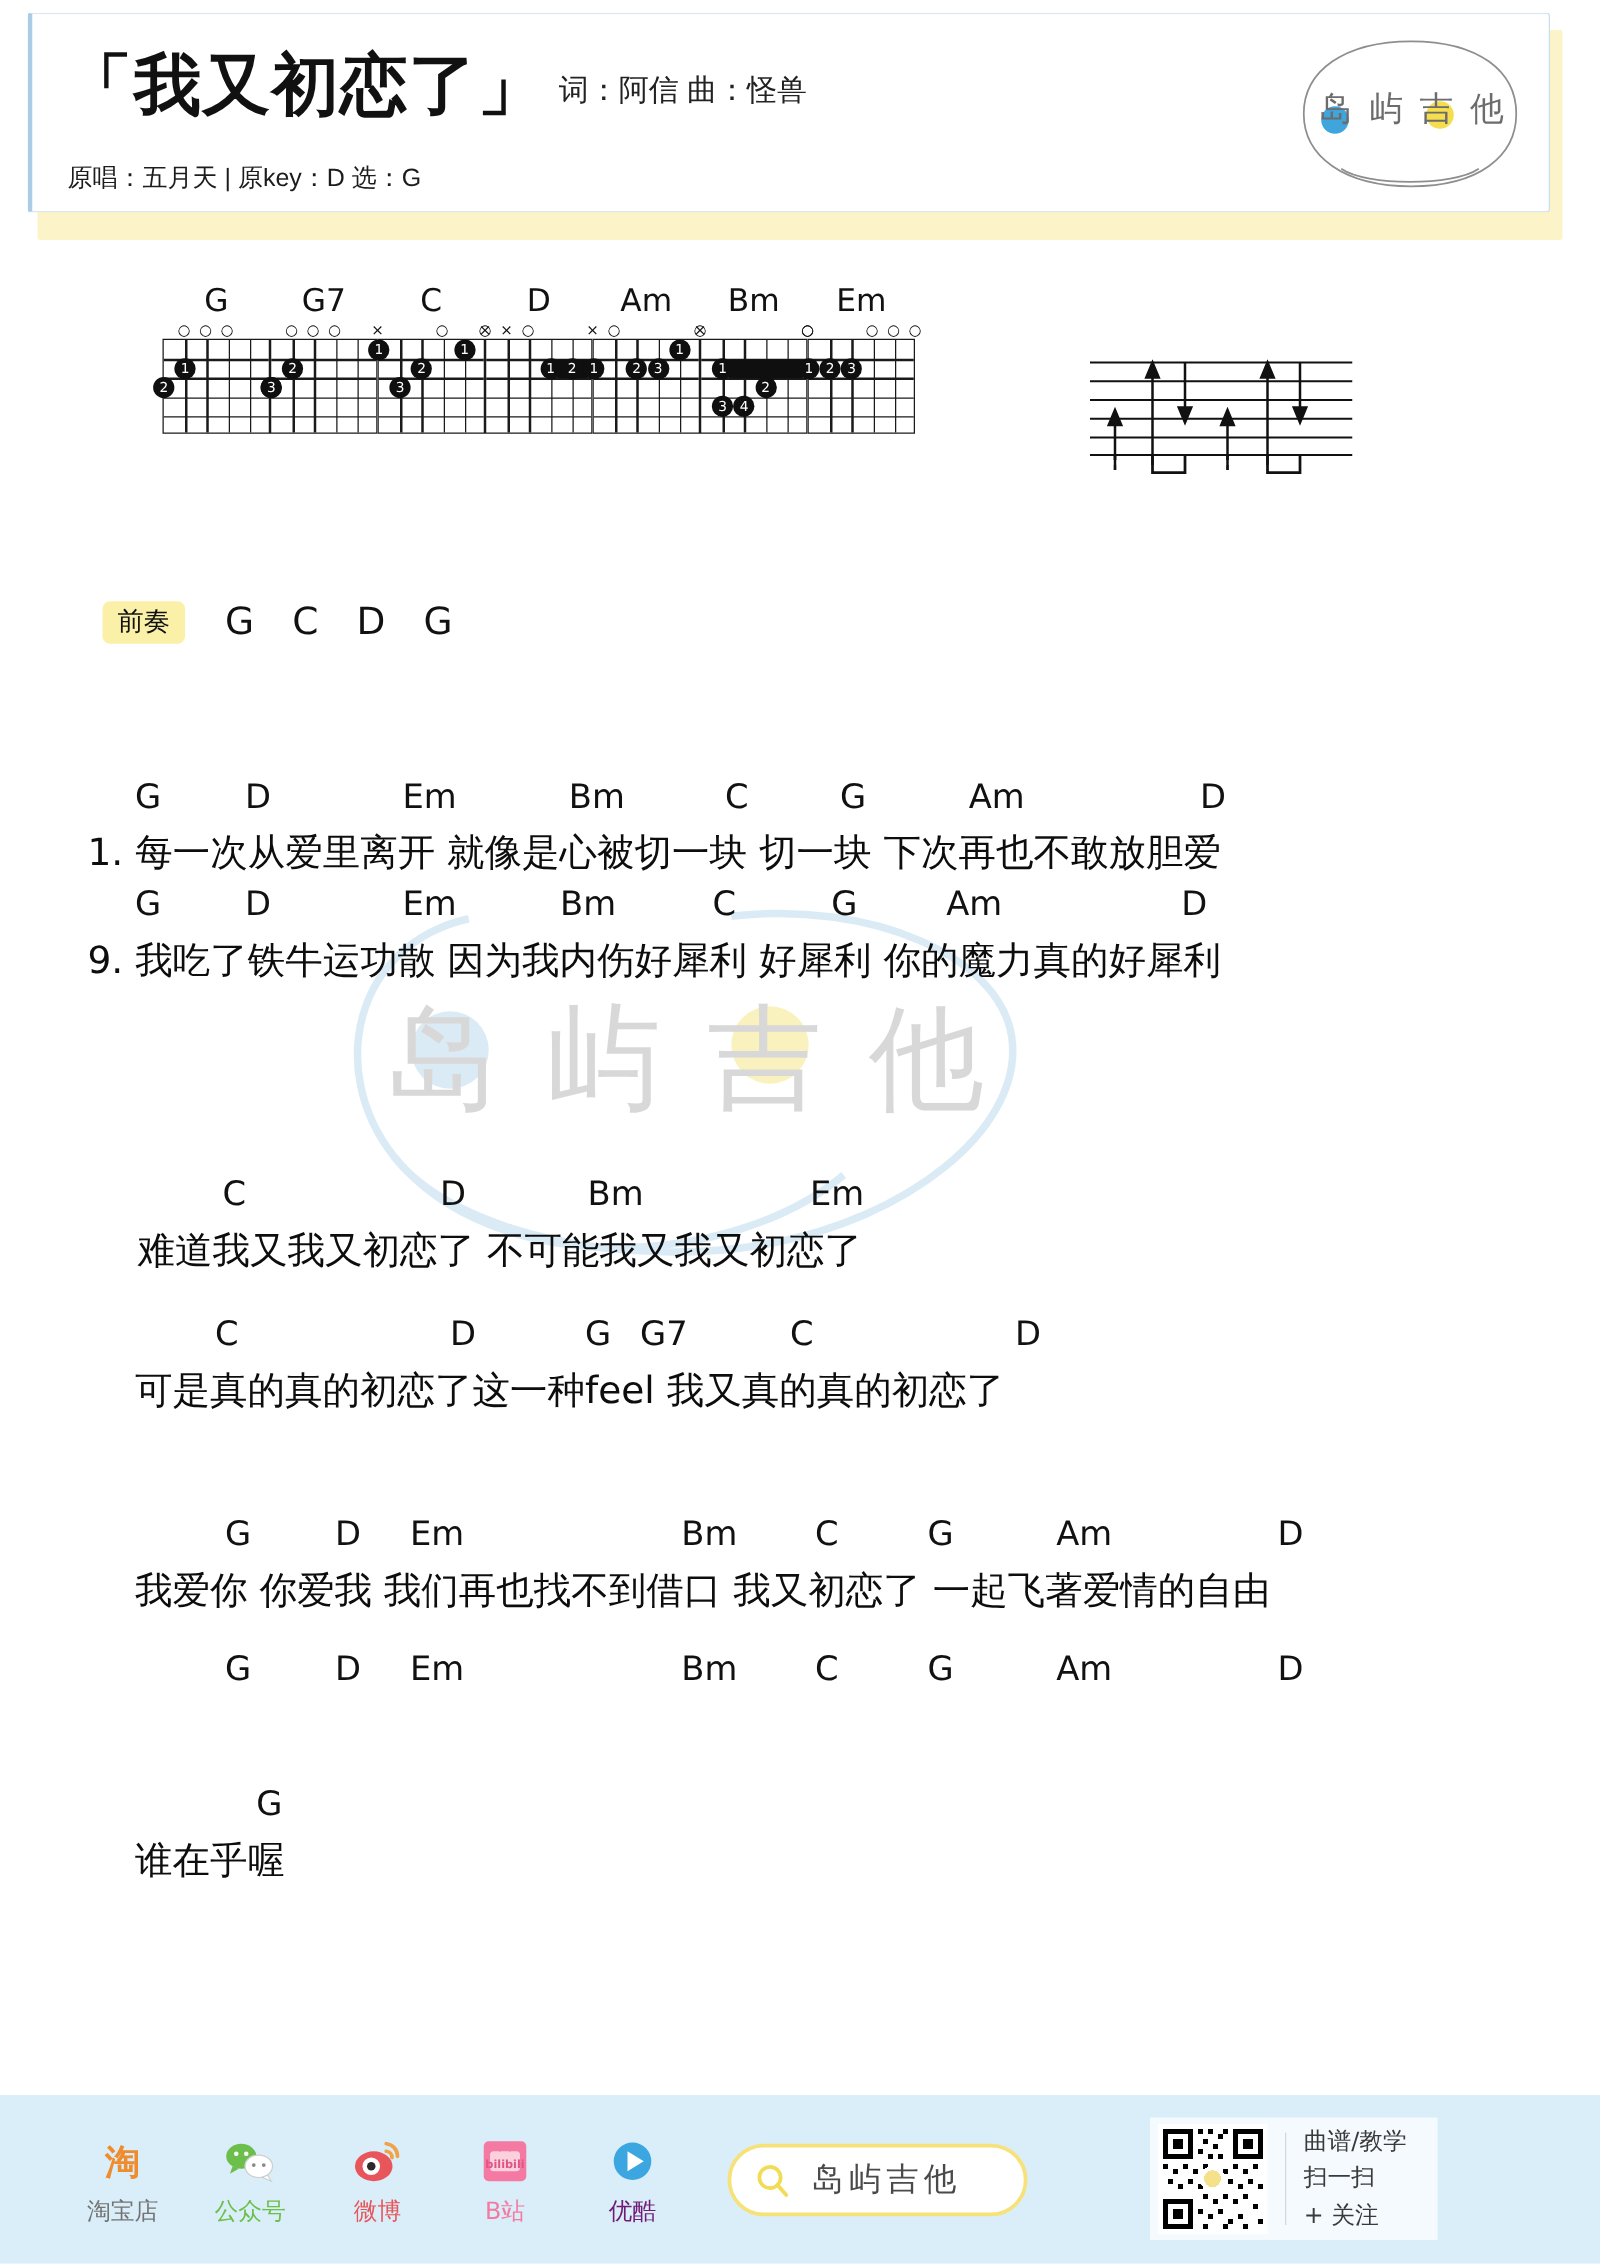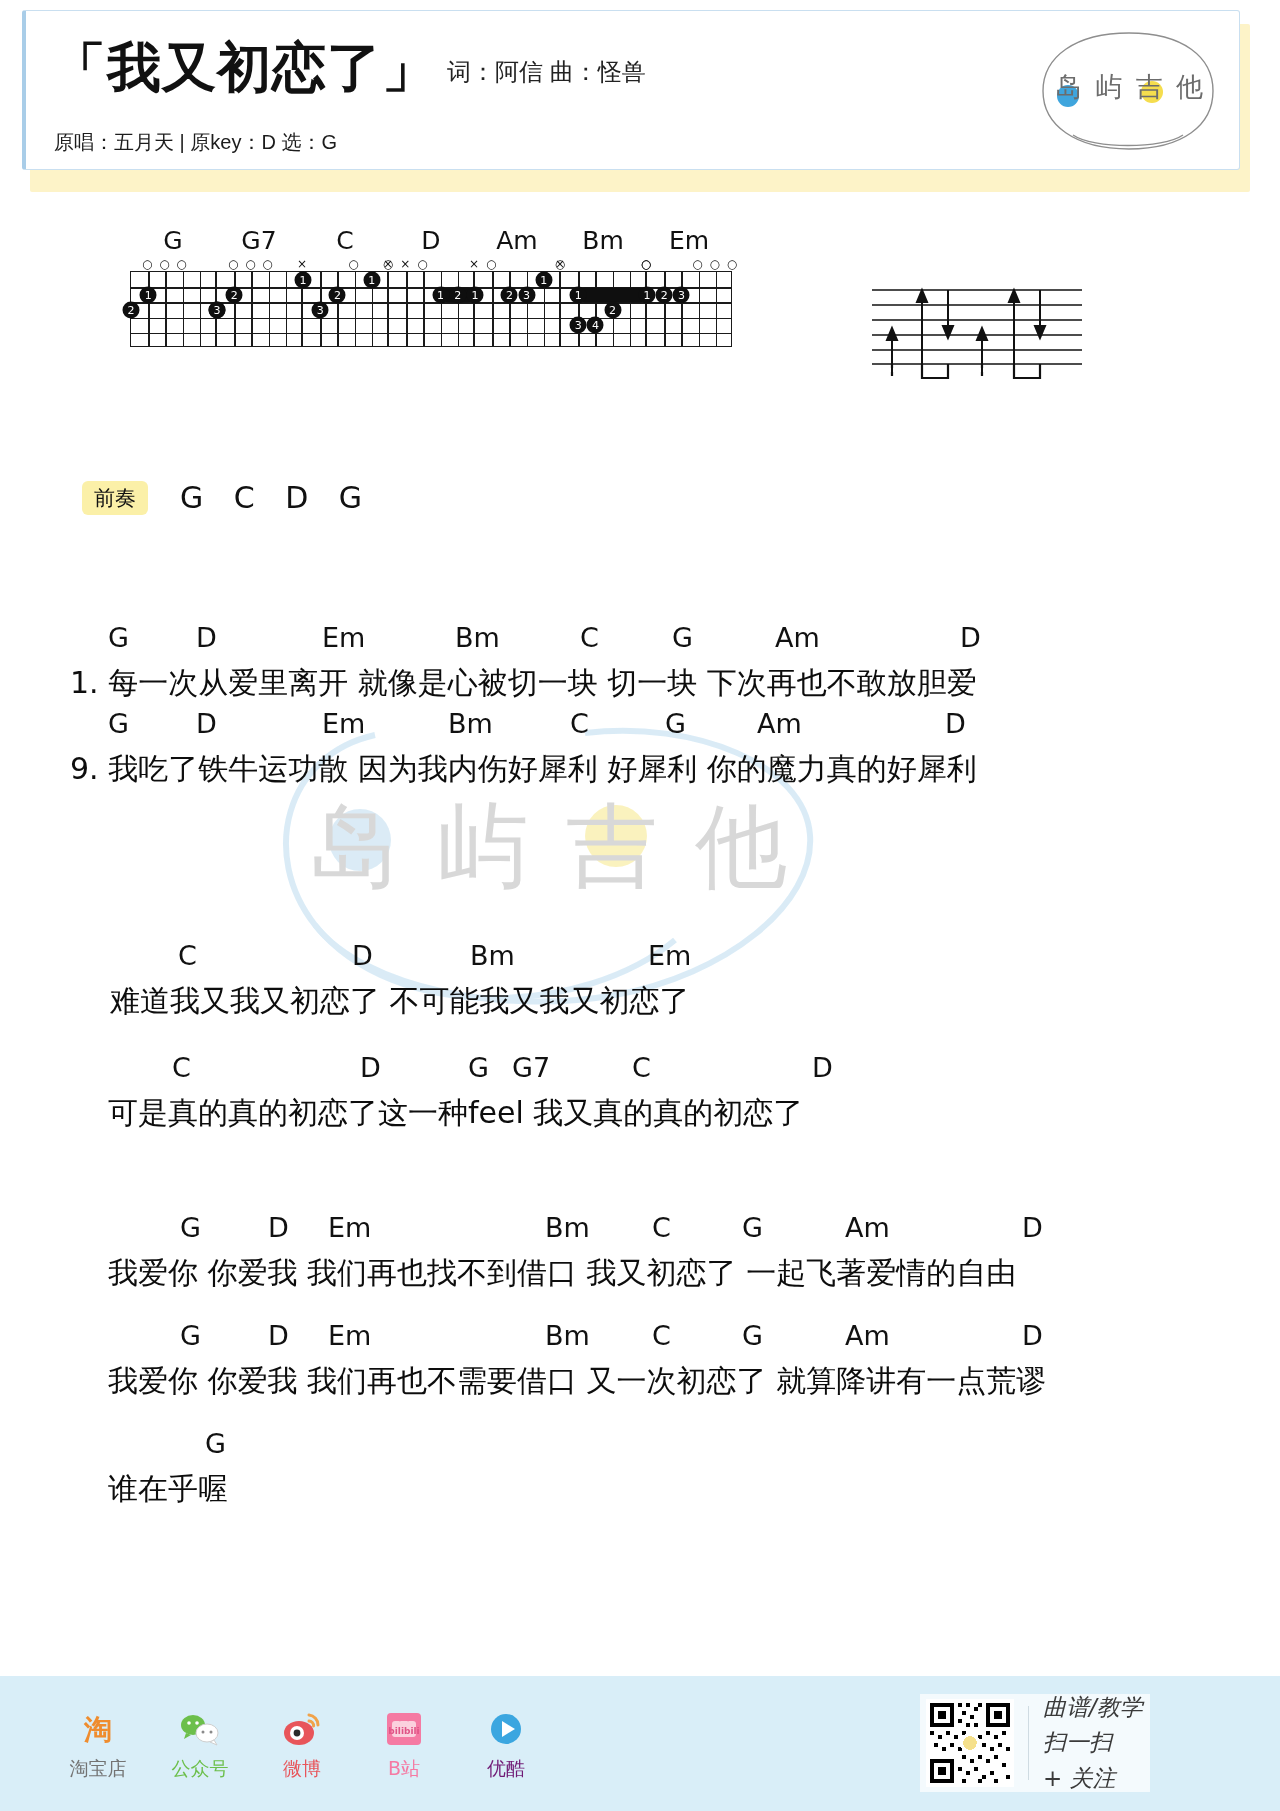--- a/index.html
+++ b/index.html
@@ -312,23 +312,22 @@
     right: 130px; top: 18px;
     width: 230px; height: 98px;
     background: #f4fafd;
     display: flex; align-items: center;
   }
   .qr-img { width: 88px; height: 88px; margin-left: 6px; }
   .qr-divider {
     width: 1px; height: 74px; background: #cfdbe2; margin: 0 14px;
   }
   .qr-text {
-    font-size: 23px; color: #3a3a3a; line-height: 1.55;
-    font-family: "DejaVu Sans", "Liberation Sans", sans-serif;
-    font-style: italic;
+    font-size: 19px; color: #3a3a3a; line-height: 1.55;
+    font-family: "DejaVu Sans", "Liberation Sans", sans-serif;
   }
   .qr-text div { white-space: nowrap; }
 </style>
 </head>
 <body>
 
 <div class="header-wrap">
   <div class="header-accent"></div>
   <div class="header-box">
 
@@ -634,21 +633,20 @@
       <div class="line-chords">
         <span style="left: 180px;">G</span>
         <span style="left: 268px;">D</span>
         <span style="left: 328px;">Em</span>
         <span style="left: 545px;">Bm</span>
         <span style="left: 652px;">C</span>
         <span style="left: 742px;">G</span>
         <span style="left: 845px;">Am</span>
         <span style="left: 1022px;">D</span>
       </div>
-      <div class="line-lyrics" style="margin-left: 108px;">我爱你 你爱我 我们再也不需要借口 又一次初恋了 就算降讲有一点荒谬</div>
     </div>
     <div style="position: absolute; left: 0px; top: 1428px; width: 1280px;">
       <div class="line-chords">
         <span style="left: 205px;">G</span>
       </div>
       <div class="line-lyrics" style="margin-left: 108px;">谁在乎喔</div>
     </div>
   </div>
 
 <div class="footer">
@@ -703,20 +701,27 @@
         <div class="glyph">
           <svg width="40" height="40" viewBox="0 0 40 40">
             <circle cx="20" cy="20" r="15" fill="#3ba6e0"></circle>
             <polygon points="16,12 29,20 16,28" fill="#fff"></polygon>
           </svg>
         </div>
         <div class="lbl" style="color: #701a75;">优酷</div>
       </div>
     </div>
 
+  <div class="search-pill">
+    <svg width="30" height="30" viewBox="0 0 30 30">
+      <circle cx="13" cy="13" r="8.5" fill="none" stroke="#f3dc55" stroke-width="3"></circle>
+      <line x1="19" y1="19" x2="26" y2="27" stroke="#f3dc55" stroke-width="3" stroke-linecap="round"></line>
+    </svg>
+    <div class="txt">岛屿吉他</div>
+  </div>
 
   <div class="qr-box">
     <svg class="qr-img" viewBox="0 0 44 44" shape-rendering="crispEdges">
       <rect width="44" height="44" fill="#fff"></rect>
       <g fill="#000">
         <rect x="2" y="2" width="12" height="12"></rect>
           <rect x="4" y="4" width="8" height="8" fill="#fff"></rect>
           <rect x="6" y="6" width="4" height="4"></rect>
         <rect x="30" y="2" width="12" height="12"></rect>
           <rect x="32" y="4" width="8" height="8" fill="#fff"></rect>

